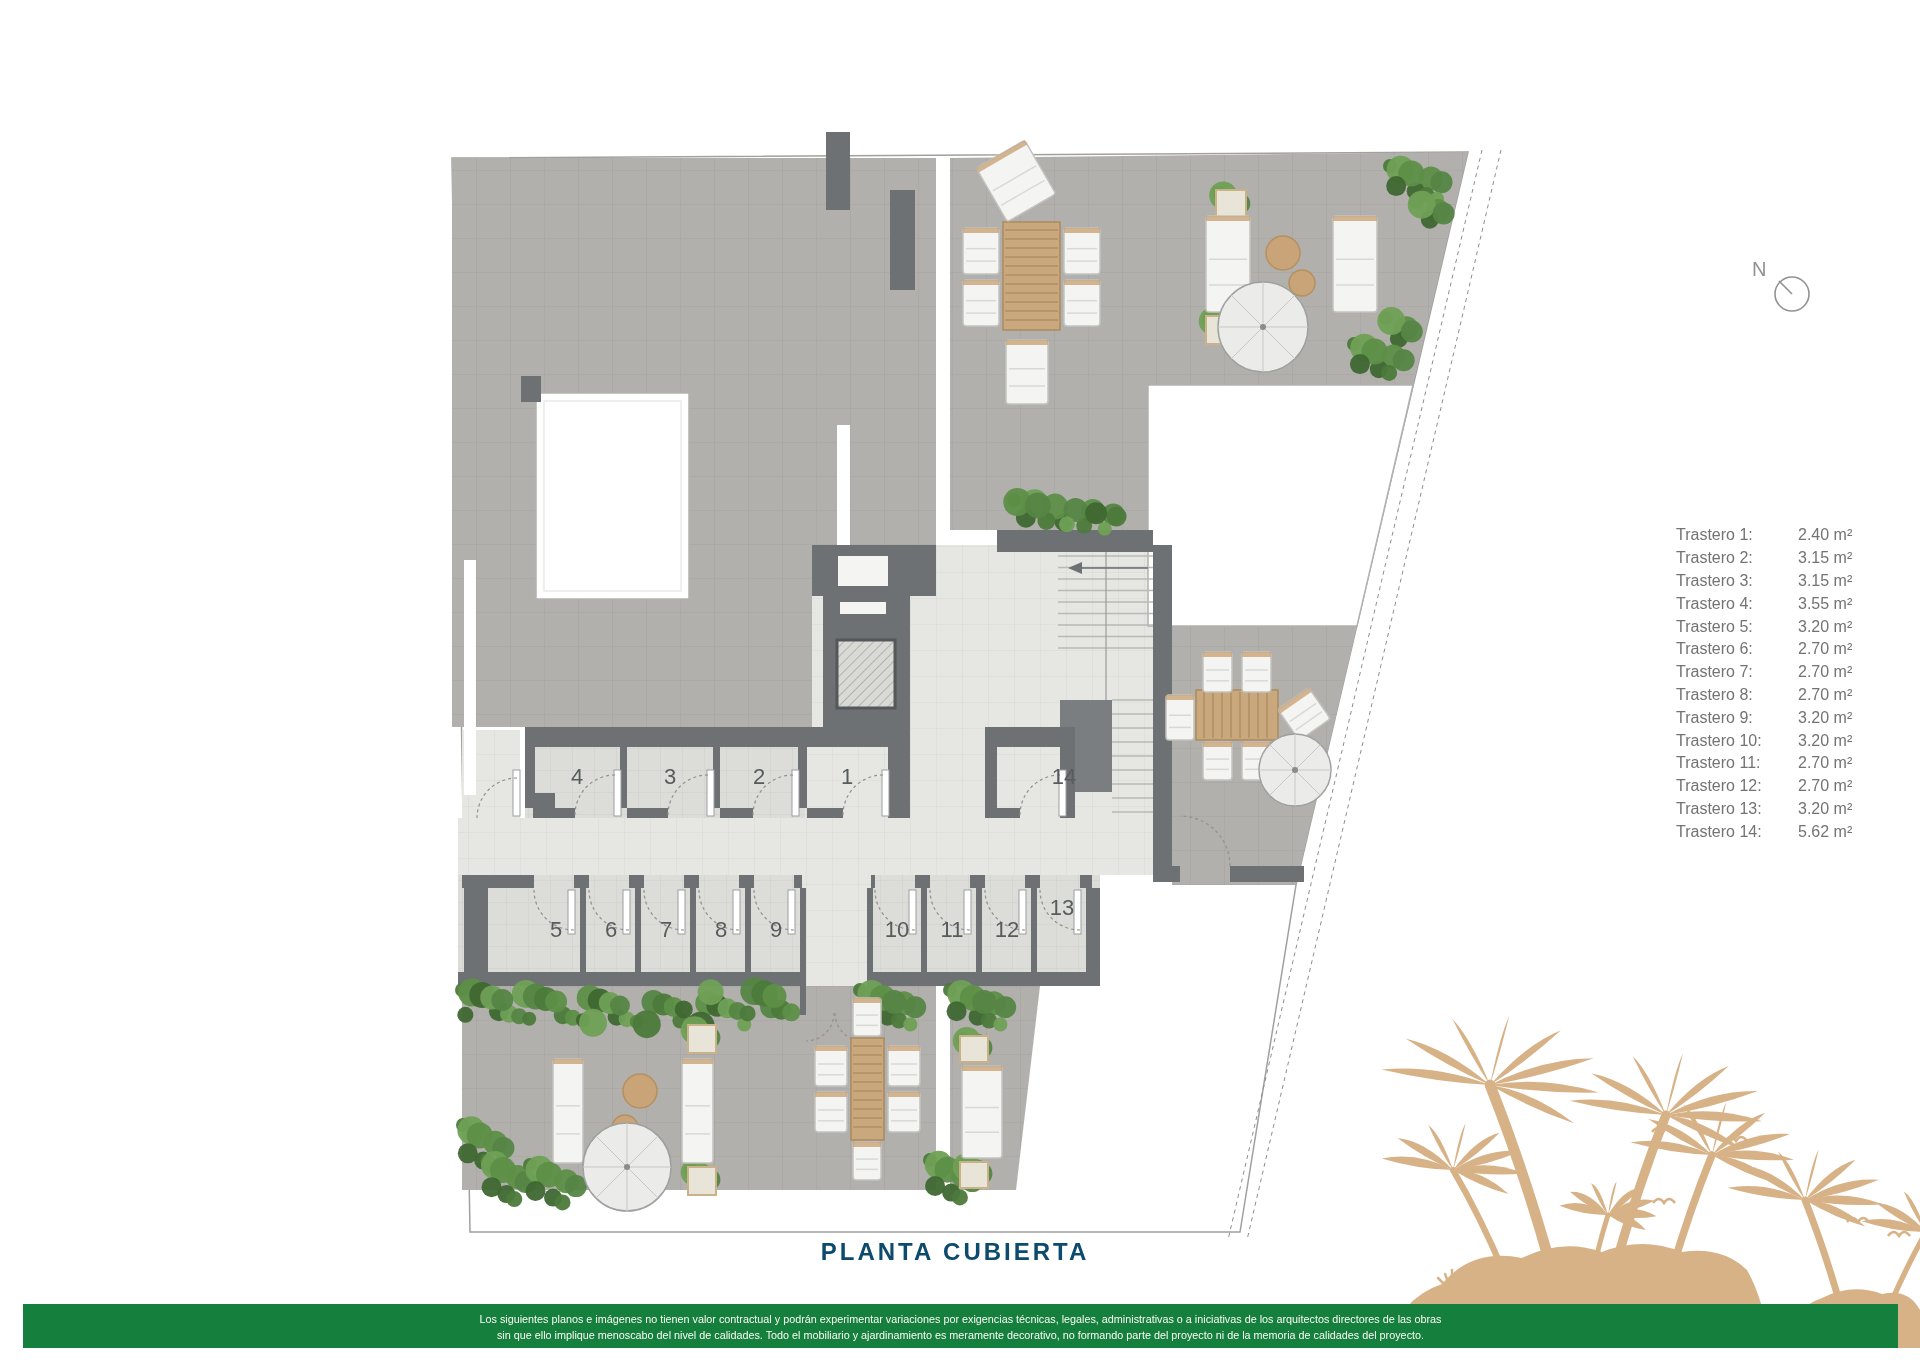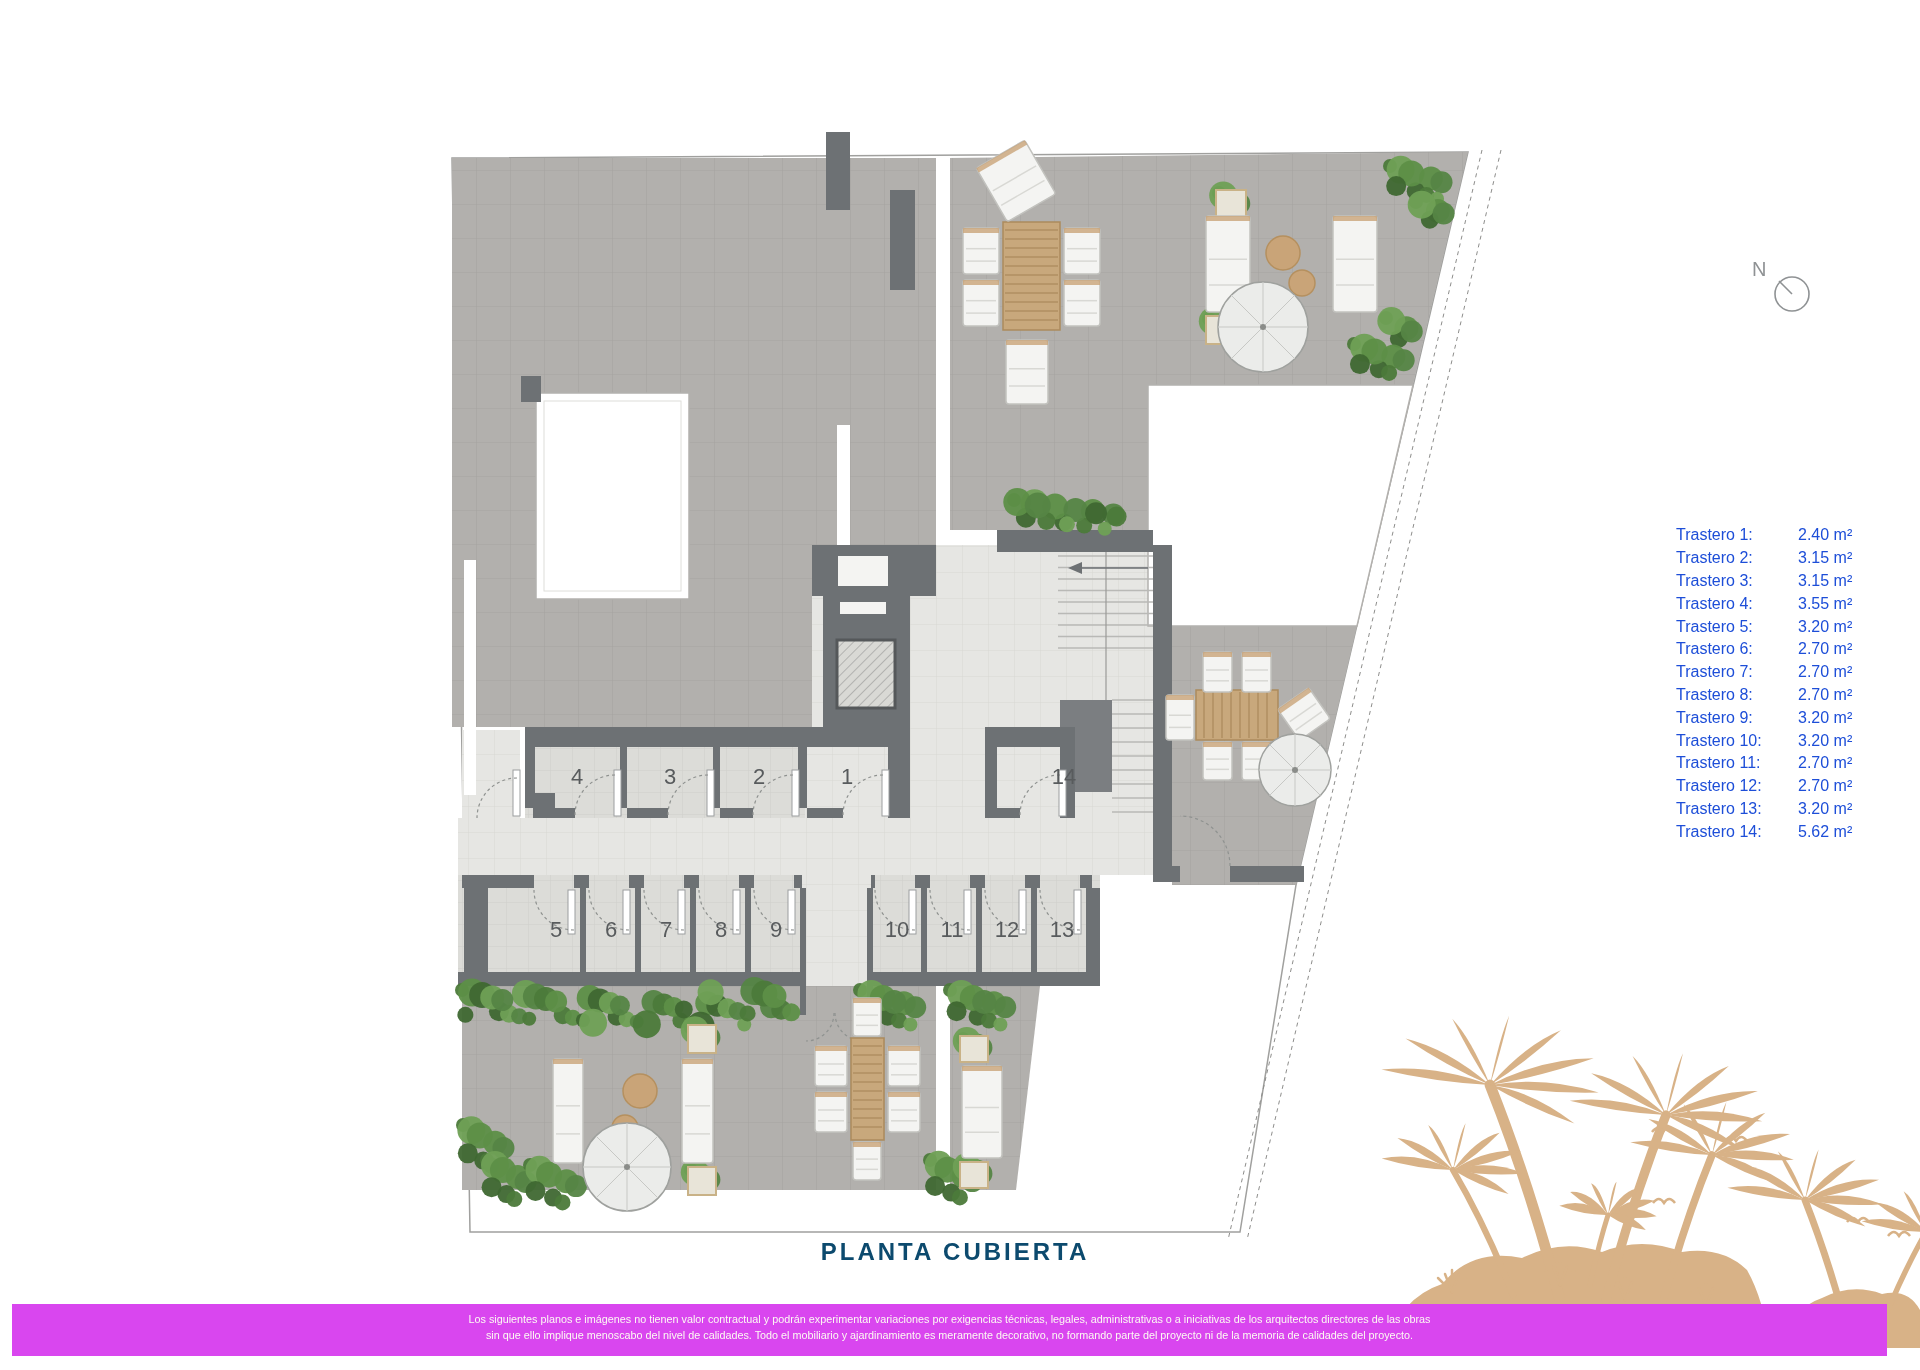--- a/index.html
+++ b/index.html
@@ -4,28 +4,28 @@
 <style>
   html,body{margin:0;padding:0;background:#ffffff;}
   body{width:1920px;height:1370px;position:relative;overflow:hidden;
        font-family:"Liberation Sans",sans-serif;}
   #stage{position:absolute;inset:0;}
   svg{position:absolute;left:0;top:0;}
   .room-label{position:absolute;transform:translate(-50%,-50%);
       font-size:22px;color:#585b5d;font-weight:400;letter-spacing:0;}
   .legend{position:absolute;left:1676px;top:524px;width:220px;}
   .legend-row{display:flex;height:22.8px;align-items:center;
-      font-size:16px;color:#1d4ed8;}
+      font-size:16px;color:#737373;}
   .legend-row .lab{width:122px;text-align:left;}
   .legend-row .val{text-align:right;}
   .plan-title{position:absolute;left:955px;top:1238px;transform:translateX(-50%);
       font-size:24px;font-weight:700;letter-spacing:3px;color:#0c4a6e;white-space:nowrap;}
   .north-n{position:absolute;left:1752px;top:258px;font-size:20px;color:#8f9294;}
-  .footer-bar{position:absolute;left:12px;top:1304px;width:1875px;height:52px;
-      background:#d946ef;}
+  .footer-bar{position:absolute;left:23px;top:1304px;width:1875px;height:44px;
+      background:#15803d;}
   .footer-text{position:absolute;left:0;right:0;top:7px;text-align:center;
       font-size:10.8px;line-height:16px;color:#fdfaf3;}
 </style>
 </head>
 <body>
 
 <div id="stage">
 
 <svg width="1920" height="1370" viewBox="0 0 1920 1370">
   <defs>
@@ -761,21 +761,21 @@
 <div class="room-label" style="left:847px;top:777px">1</div>
 <div class="room-label" style="left:1064px;top:777px">14</div>
 <div class="room-label" style="left:556px;top:930px">5</div>
 <div class="room-label" style="left:611px;top:930px">6</div>
 <div class="room-label" style="left:666px;top:930px">7</div>
 <div class="room-label" style="left:721px;top:930px">8</div>
 <div class="room-label" style="left:776px;top:930px">9</div>
 <div class="room-label" style="left:897px;top:930px">10</div>
 <div class="room-label" style="left:952px;top:930px">11</div>
 <div class="room-label" style="left:1007px;top:930px">12</div>
-<div class="room-label" style="left:1062px;top:930px">13</div>
+<div class="room-label" style="left:1062px;top:908px">13</div>
 
 <div class="north-n">N</div>
 <div class="plan-title">PLANTA CUBIERTA</div>
 
 <div class="footer-bar">
   <div class="footer-text">
     <div>Los siguientes planos e imágenes no tienen valor contractual y podrán experimentar variaciones por exigencias técnicas, legales, administrativas o a iniciativas de los arquitectos directores de las obras</div>
     <div>sin que ello implique menoscabo del nivel de calidades. Todo el mobiliario y ajardinamiento es meramente decorativo, no formando parte del proyecto ni de la memoria de calidades del proyecto.</div>
   </div>
 </div>

